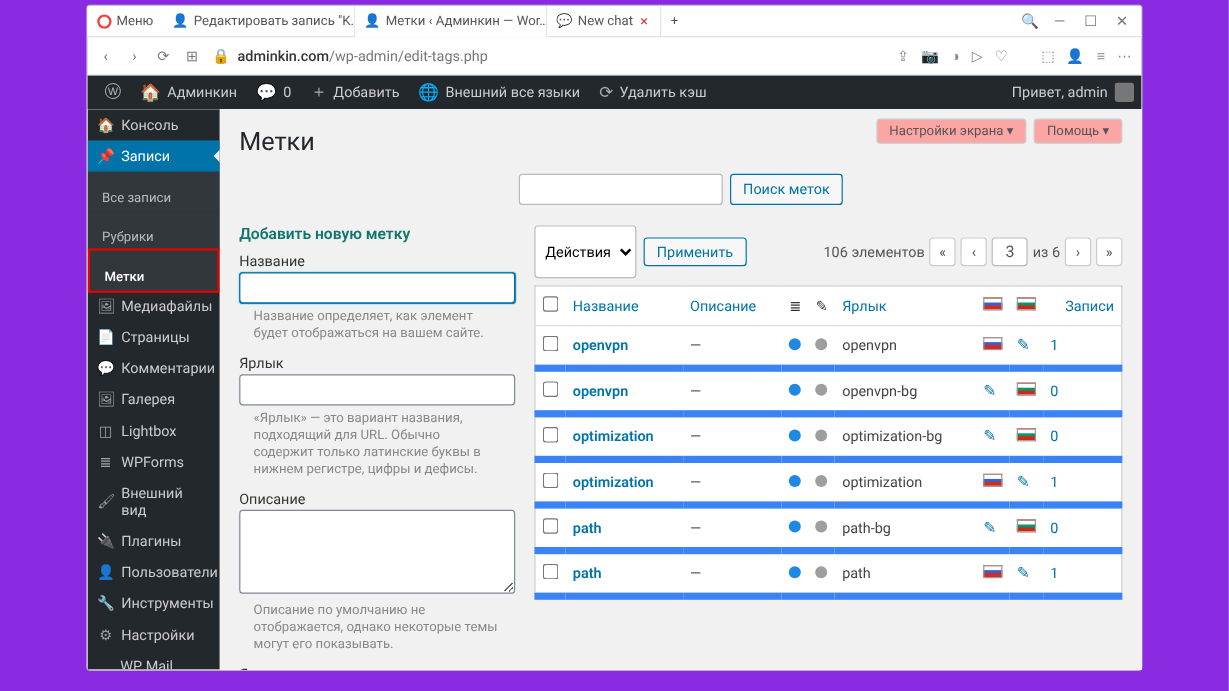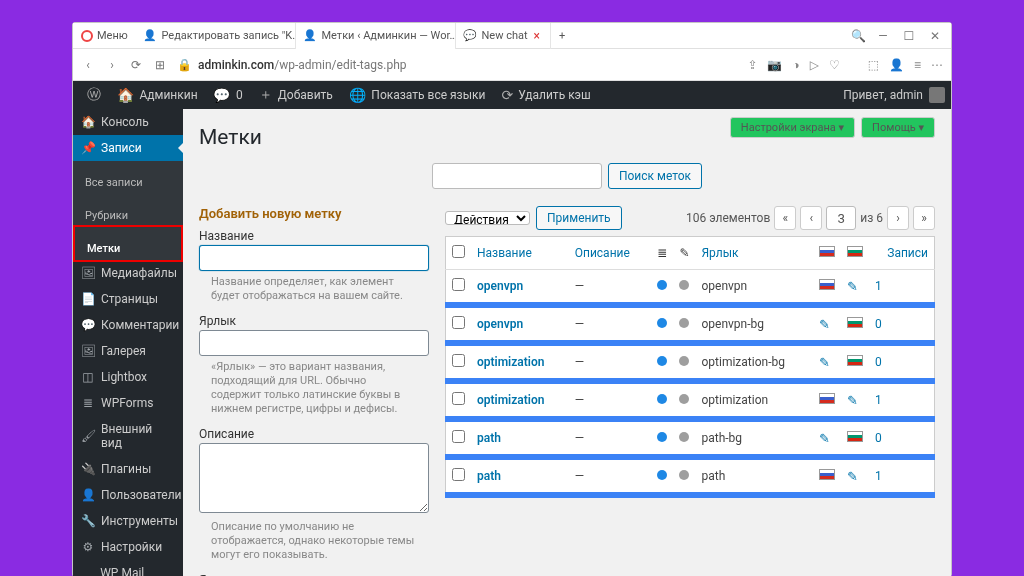--- a/index.html
+++ b/index.html
@@ -1,17 +1,17 @@
 <!DOCTYPE html>
 <html><head>
 <meta charset="utf-8">
 <style>
   * { box-sizing: border-box; margin: 0; padding: 0; font-family: -apple-system, "Segoe UI", Roboto, Arial, sans-serif; }
   body { background:#8a2be2; width:1024px; height:576px; overflow:hidden; }
-  .browser { position:absolute; left:72px; top:22px; width:880px; height:555px; background:#fff; border:1px solid #c5c5c5; border-radius:3px; display:flex; flex-direction:column; }
+  .browser { position:absolute; left:72px; top:4px; width:880px; height:555px; background:#fff; border:1px solid #c5c5c5; border-radius:3px; display:flex; flex-direction:column; }
   
   .titlebar { height:26px; background:#fff; display:flex; align-items:center; border-bottom:1px solid #e0e0e0; font-size:11px; color:#555; }
   .menu-btn { display:flex; align-items:center; gap:4px; padding:0 8px; color:#555; }
   .opera-o { width:12px; height:12px; border:2px solid #e44; border-radius:50%; }
   .tab { display:flex; align-items:center; gap:4px; height:26px; padding:0 8px; border-right:1px solid #e5e5e5; max-width:160px; overflow:hidden; white-space:nowrap; }
   .tab.active { background:#fff; }
   .tab .tx { color:#d33; font-size:12px; padding:0 2px; cursor:pointer; }
   .titlebar-right { margin-left:auto; display:flex; align-items:center; gap:14px; padding:0 10px; color:#777; }
   .win-ico { width:12px; text-align:center; font-size:12px; }
   
@@ -33,40 +33,40 @@
   .side-item.current { background:#0073aa; color:#fff; position:relative; }
   .side-item.current::after { content:""; position:absolute; right:-1px; top:50%; transform:translateY(-50%); border:6px solid transparent; border-right-color:#f1f1f1; }
   .sub-item { padding:15px 8px 5px 12px; background:#32373c; color:#bbb; font-size:11px; cursor:pointer; }
   .sub-item.active { color:#fff; font-weight:500; }
   .red-box { border:2px solid #e00; margin:-2px 0; }
   .dashicon { width:14px; text-align:center; font-size:12px; color:#9ea3a8; }
   .side-item.current .dashicon { color:#fff; }
   
   .content { flex:1; background:#f1f1f1; padding:10px 16px 0; overflow:auto; position:relative; font-size:12px; color:#444; }
   .top-tabs { position:absolute; top:8px; right:16px; display:flex; gap:6px; }
-  .top-tab { background:#22c55e; border:1px solid #ccc; border-radius:3px; padding:3px 10px; font-size:11px; color:#555; cursor:pointer; }
+  .top-tab { background:#fca5a5; border:1px solid #ccc; border-radius:3px; padding:3px 10px; font-size:11px; color:#555; cursor:pointer; }
   h1.page-title { font-size:21px; font-weight:400; color:#23282d; margin:6px 0 14px; }
   .search-row { display:flex; justify-content:center; gap:6px; margin-bottom:17px; }
   .search-row input { height:26px; width:170px; border:1px solid #bbb; border-radius:3px; padding:0 6px; font-size:12px; }
   .btn { background:#f7f7f7; border:1px solid #0073aa; color:#0073aa; border-radius:3px; padding:4px 10px; font-size:12px; cursor:pointer; }
   .cols { display:flex; gap:16px; }
   .col-left { width:230px; }
-  .col-left h2 { font-size:13px; font-weight:600; margin-bottom:8px; color:#a16207; }
+  .col-left h2 { font-size:13px; font-weight:600; margin-bottom:8px; color:#0f766e; }
   .field-label { font-size:12px; color:#333; margin:4px 0 2px; }
   .field-input { width:100%; height:26px; border:1px solid #7e8993; border-radius:3px; padding:0 6px; background:#fff; font-size:12px; }
   .field-input.focus { border:1.5px solid #0073aa; box-shadow:0 0 1px #0073aa; }
   textarea.field-input { height:70px; resize:vertical; }
   .help { font-size:11px; color:#888; margin:4px 12px 10px; line-height:1.3; }
   .flag { width:16px; height:11px; display:inline-block; border:1px solid #999; }
   .flag.ru { background:linear-gradient(#fff 33%, #3a5fcd 33% 66%, #d52b1e 66%); }
   .flag.bg { background:linear-gradient(#fff 33%, #00966e 33% 66%, #d62612 66%); }
   
   .col-right { flex:1; }
   .tablenav { display:flex; align-items:center; gap:6px; margin-bottom:6px; font-size:12px; }
-  .tablenav select { height:14px; border:1px solid #bbb; border-radius:3px; background:#fff; font-size:12px; padding:0 4px; }
+  .tablenav select { height:44px; border:1px solid #bbb; border-radius:3px; background:#fff; font-size:12px; padding:0 4px; }
   .tn-right { margin-left:auto; display:flex; align-items:center; gap:4px; color:#555; }
   .pg { width:22px; height:24px; border:1px solid #ccc; background:#fff; border-radius:3px; display:flex; align-items:center; justify-content:center; cursor:pointer; color:#555; }
   .pg.num { width:30px; }
   table.wp { width:100%; background:#fff; border:1px solid #ccc; border-collapse:collapse; font-size:12px; }
   table.wp th, table.wp td { padding:8px 6px; text-align:left; vertical-align:middle; }
   table.wp thead th { border-bottom:1px solid #ddd; font-weight:400; color:#0073aa; cursor:pointer; }
   table.wp thead th.nolink { color:#333; cursor:default; }
   table.wp tbody tr { border-bottom:6px solid #3b82f6;margin-top:38px; }
   .cb { width:22px; }
   .link { color:#0073aa; font-weight:600; }
@@ -144,21 +144,21 @@
     <div class="item">
         <span class="wp-ico">💬</span>
         <span>0</span>
       </div>
     <div class="item">
         <span class="wp-ico">＋</span>
         <span>Добавить</span>
       </div>
     <div class="item">
         <span class="wp-ico">🌐</span>
-        <span>Показать все языки</span>
+        <span>Внешний все языки</span>
       </div>
     <div class="item">
         <span class="wp-ico">⟳</span>
         <span>Удалить кэш</span>
       </div>
     <div class="right">
       <span>Привет, admin</span>
       <span class="avatar-sm"></span>
     </div>
   </div>

